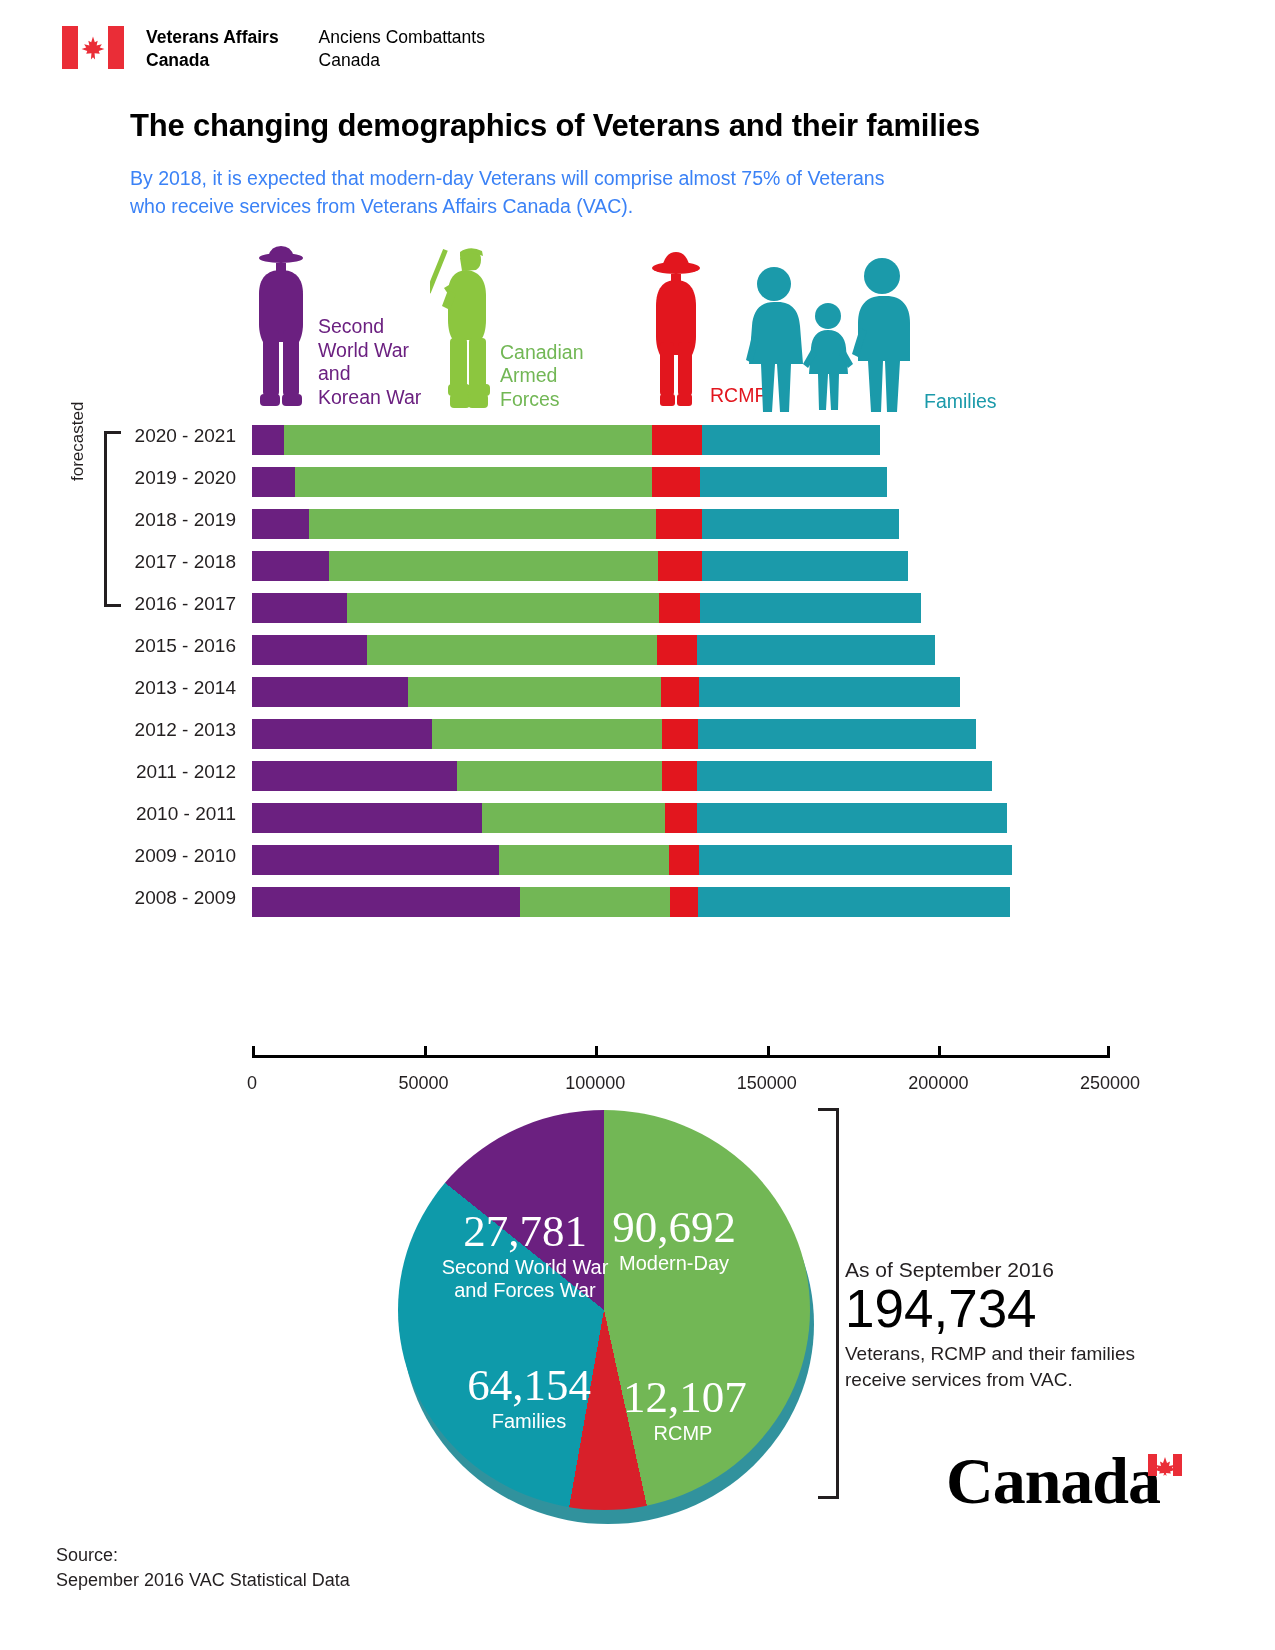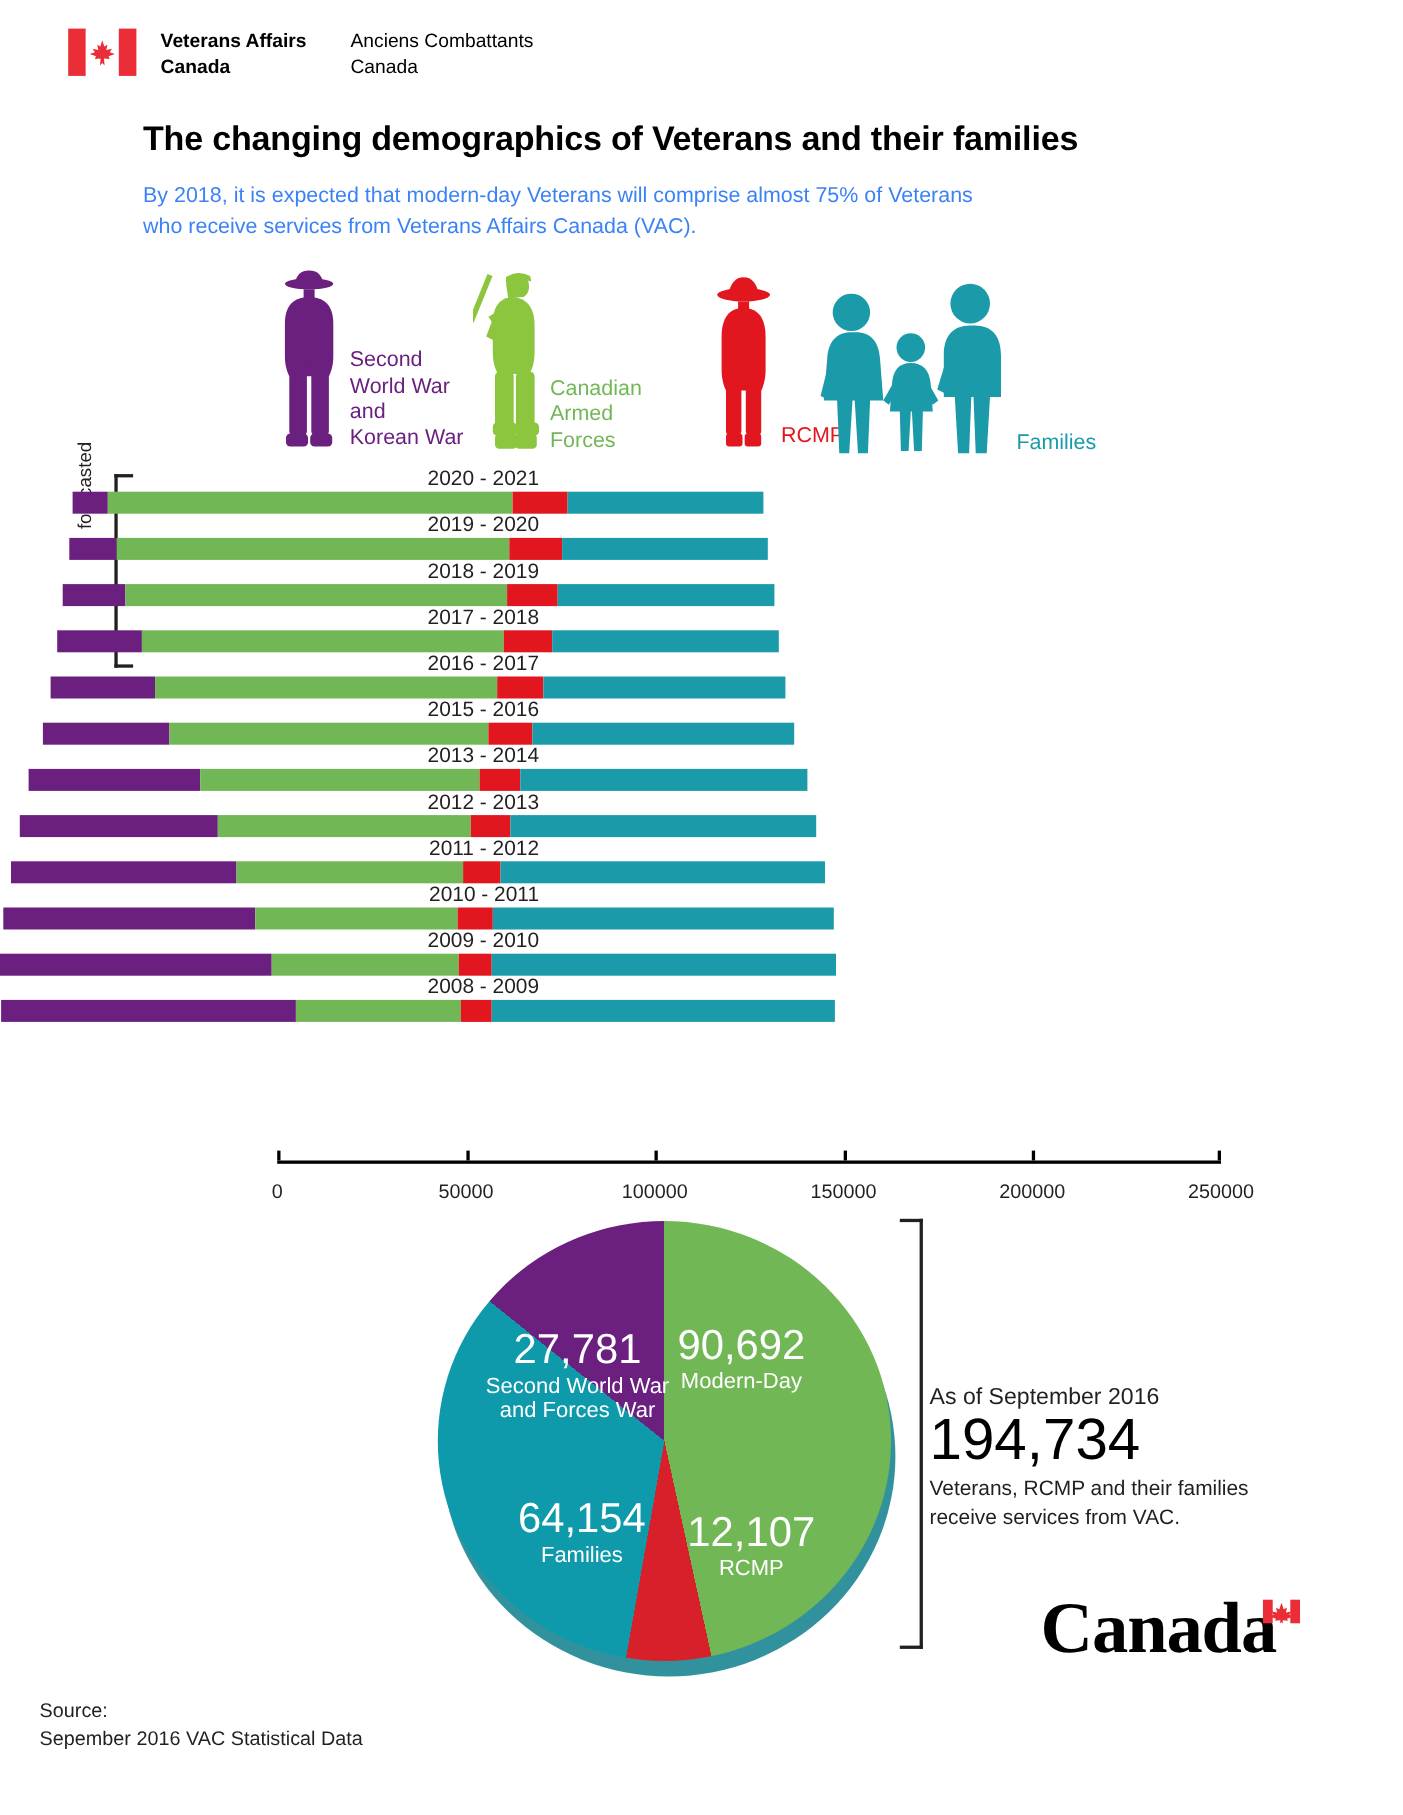--- a/index.html
+++ b/index.html
@@ -35,21 +35,21 @@
   #lg-caf{left:430px;top:2px;}
   #lg-caf .lbl{color:#72b755;}
   #lg-rcmp{left:648px;top:6px;}
   #lg-rcmp .lbl{color:#e2161e;}
   #lg-fam{left:738px;top:4px;}
   #lg-fam .lbl{color:#1b9aaa;}
 
   
   .chart{position:absolute;left:0;top:425px;width:1275px;height:710px;}
   .rows{position:absolute;left:0;top:0;}
-  .row{height:42px;display:flex;align-items:center;flex-direction:column;}
+  .row{height:42px;display:flex;align-items:flex-start;}
   .ylabel{width:252px;text-align:right;padding-right:16px;box-sizing:border-box;font-size:19px;color:#231f20;}
   .bar{height:30px;display:flex;}
   .seg{height:100%;}
   .s-swk{background:#6b2080;}
   .s-caf{background:#72b755;}
   .s-rcmp{background:#e2161e;}
   .s-fam{background:#1b9aaa;}
 
   .forecast-bracket{position:absolute;left:104px;top:6px;width:14px;height:170px;
     border:3px solid #231f20;border-right:none;}
@@ -60,37 +60,37 @@
   .tick{position:absolute;top:-9px;width:3px;height:9px;background:#000;}
   .ticklabels{position:absolute;left:252px;top:648px;width:858px;height:30px;}
   .ticklabels span{position:absolute;font-size:18px;transform:translateX(-50%);white-space:nowrap;}
 
   
   .pie-wrap{position:absolute;left:398px;top:1110px;width:420px;height:420px;}
   .pie-shadow{position:absolute;left:4px;top:14px;width:412px;height:400px;border-radius:50%;
     background:#0d7f8c;opacity:.85;}
   .pie{position:absolute;left:0;top:0;width:412px;height:400px;border-radius:50%;}
   .pie-lbl{position:absolute;color:#fff;text-align:center;line-height:1.12;}
-  .pie-lbl .num{font-size:38px;}
+  .pie-lbl .num{font-size:45px;font-family:Liberation Serif, serif;}
   .pie-lbl .cap{font-size:20px;}
   #pl-md{left:186px;top:92px;width:180px;}
   #pl-swk{left:22px;top:96px;width:210px;}
   #pl-fam{left:36px;top:250px;width:190px;}
   #pl-rcmp{left:225px;top:262px;width:120px;}
 
   
   .sum-bracket{position:absolute;left:818px;top:1108px;width:18px;height:385px;
     border:3px solid #231f20;border-left:none;}
   .summary{position:absolute;left:845px;top:1258px;width:370px;}
   .summary .asof{font-size:21px;color:#231f20;}
   .summary .big{font-size:53px;line-height:1.08;color:#000;margin-top:-2px;}
   .summary .desc{font-size:19px;line-height:1.35;margin-top:4px;}
 
   
-  .source{position:absolute;left:36px;top:1543px;font-size:18px;line-height:1.4;}
+  .source{position:absolute;left:56px;top:1543px;font-size:18px;line-height:1.4;}
   .canada-wm{position:absolute;left:946px;top:1448px;width:240px;height:72px;}
   .canada-wm .txt{font-family:"Liberation Serif", serif;font-size:66px;font-weight:bold;
     color:#000;letter-spacing:-1px;line-height:1;}
   .canada-wm .miniflag{position:absolute;right:4px;top:6px;width:34px;height:22px;}
 </style>
 </head>
 <body>
 
 <div class="gov-header">
   <span class="flag">

